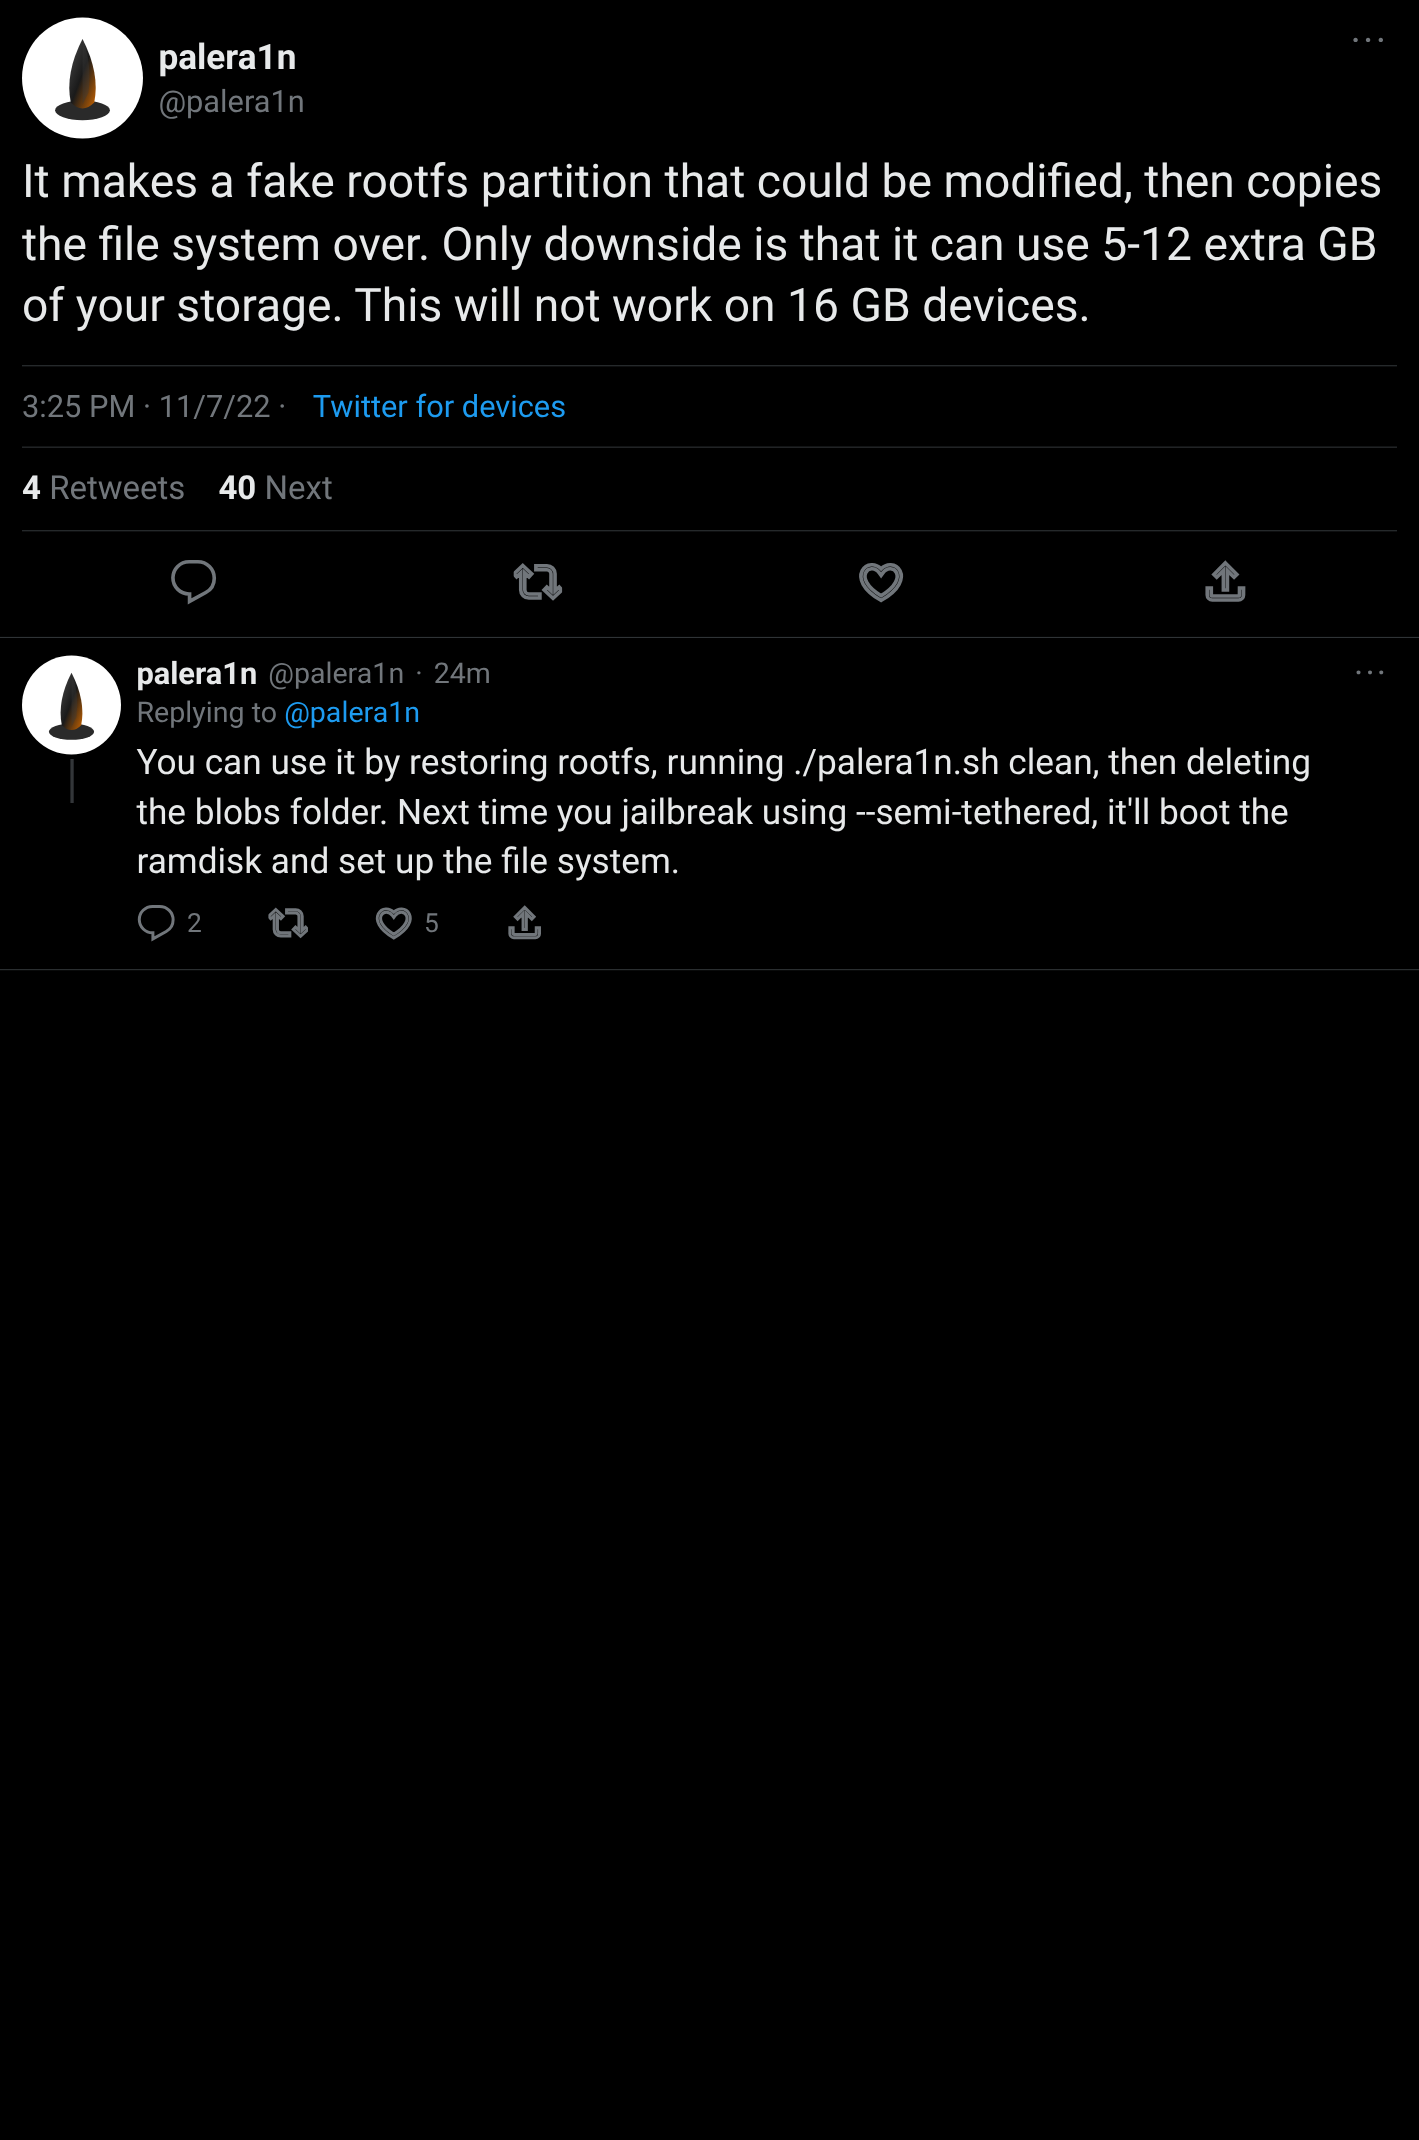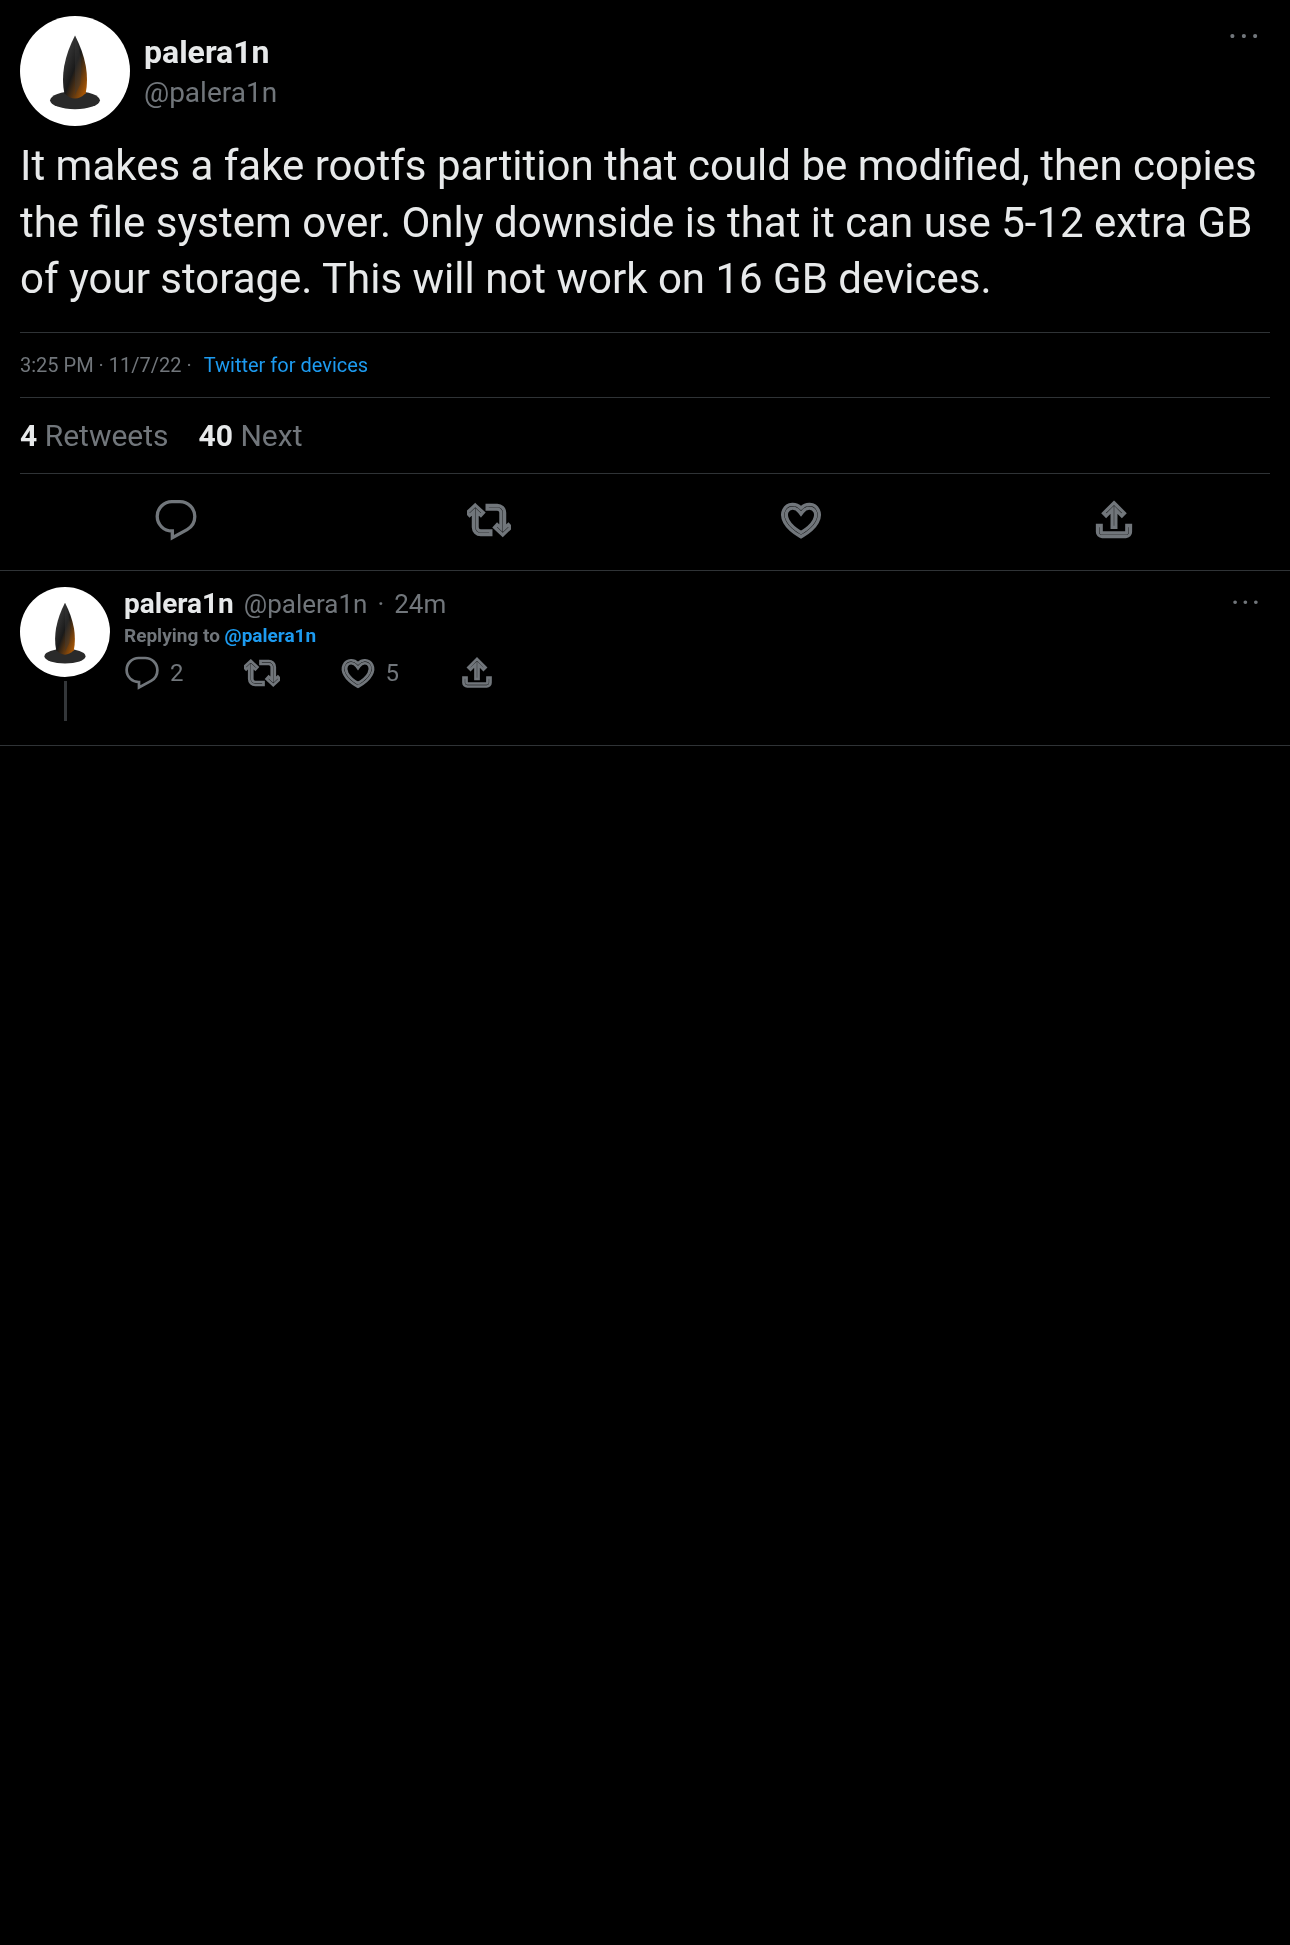--- a/index.html
+++ b/index.html
@@ -94,25 +94,25 @@
       margin-bottom: 0;
     }
 
     .hashtag, .mention {
       color: #1d9bf0;
     }
 
     .tweet-meta {
       display: flex;
       align-items: center;
-      gap: 12px;
+      gap: 24px;
       padding: 20px 0;
       border-top: 1px solid #2f3336;
       color: #71767b;
-      font-size: 20px;
+      font-size: 28px;
     }
 
     .tweet-meta .source-link {
       color: #1d9bf0;
     }
 
     .tweet-stats {
       display: flex;
       align-items: center;
       gap: 30px;
@@ -224,24 +224,23 @@
       font-size: 26px;
       color: #71767b;
     }
 
     .reply-time {
       font-size: 26px;
       color: #71767b;
     }
 
     .replying-to {
-      font-size: 19px;
+      font-size: 26px;
       color: #71767b;
       margin-bottom: 8px;
-      font-weight: bold;
     }
 
     .replying-to .mention {
       color: #1d9bf0;
     }
 
     .reply-body {
       font-size: 32px;
       line-height: 1.4;
       color: #e7e9ea;
@@ -374,20 +373,21 @@
       <div class="reply-content">
         <div class="reply-user-row">
           <span class="reply-display-name">palera1n</span>
           <span class="reply-username">@palera1n</span>
           <span class="reply-time">·</span>
           <span class="reply-time">24m</span>
         </div>
         <div class="replying-to">
           <span>Replying to </span><span class="mention">@palera1n</span>
         </div>
+        <div class="reply-body">You can use it by restoring rootfs, running ./palera1n.sh clean, then deleting the blobs folder. Next time you jailbreak using --semi-tethered, it'll boot the ramdisk and set up the file system.</div>
         <div class="reply-actions">
           <div class="reply-action-btn">
             <svg viewBox="0 0 24 24" fill="none" stroke="currentColor" stroke-width="1.8">
               <path d="M1.751 10c0-4.42 3.584-8 8.005-8h4.366c4.49 0 8.129 3.64 8.129 8.13 0 2.96-1.607 5.68-4.196 7.11l-8.054 4.46v-3.69h-.067c-4.49.1-8.183-3.51-8.183-8.01z"></path>
             </svg>
             <span>2</span>
           </div>
           <div class="reply-action-btn">
             <svg viewBox="0 0 24 24" fill="none" stroke="currentColor" stroke-width="1.8">
               <path d="M4.5 3.88l4.432 4.14-1.364 1.46L5.5 7.55V16c0 1.1.896 2 2 2H13v2H7.5c-2.209 0-4-1.79-4-4V7.55L1.432 9.48.068 8.02 4.5 3.88zM16.5 6H11V4h5.5c2.209 0 4 1.79 4 4v8.45l2.068-1.93 1.364 1.46-4.432 4.14-4.432-4.14 1.364-1.46 2.068 1.93V8c0-1.1-.896-2-2-2z"></path>

